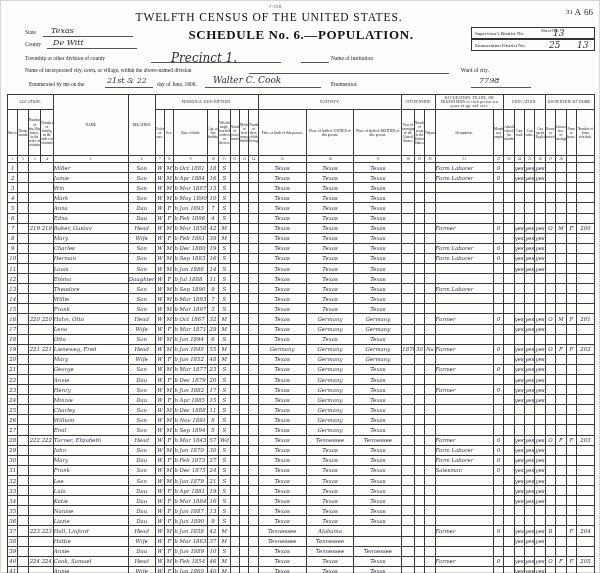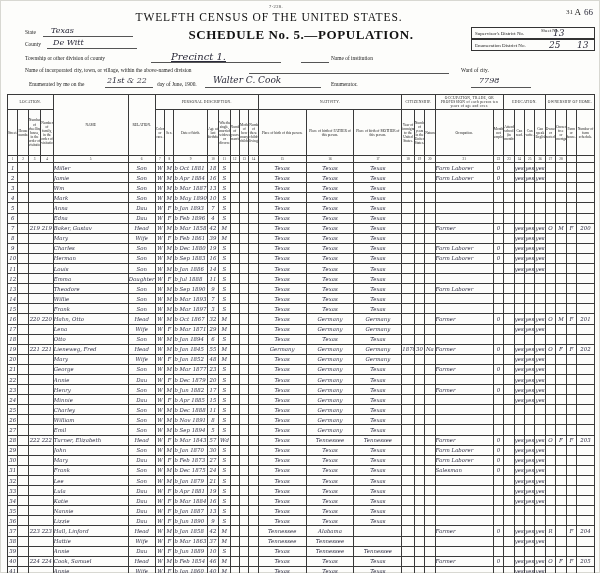--- a/index.html
+++ b/index.html
@@ -152,21 +152,21 @@
     text-align: center;
   }
 </style>
 </head>
 <body>
 
 <div id="sheet">
 
   <div class="form-no">7-228.</div>
   <div class="main-title">TWELFTH CENSUS OF THE UNITED STATES.</div>
-  <div class="schedule-title">SCHEDULE No. 5.—POPULATION.</div>
+  <div class="schedule-title">SCHEDULE No. 6.—POPULATION.</div>
 
   <div class="sheetno-box">66</div>
   <div style="position:absolute;right:26px;top:7px;font-size:7px;color:#333;">31</div>
   <div style="position:absolute;right:18px;top:6px;font-size:9px;color:#222;">A</div>
 
   <div class="tr-box" style="left:470px;top:26px;width:124px;height:12px;"></div>
   <div class="tr-label" style="left:474px;top:30px;">Supervisor's District No.</div>
   <div class="tr-val" style="left:552px;top:27px;">13</div>
 
   <div class="tr-box" style="left:470px;top:38px;width:124px;height:12px;"></div>
@@ -179,21 +179,21 @@
   <div class="hline" style="left:24px;top:28px;">State</div>
   <div class="underline" style="left:42px;top:35px;width:90px;"></div>
   <div class="hval" style="left:50px;top:25px;font-size:8px;">Texas</div>
 
   <div class="hline" style="left:24px;top:40px;">County</div>
   <div class="underline" style="left:46px;top:47px;width:90px;"></div>
   <div class="hval" style="left:52px;top:37px;font-size:8px;">De Witt</div>
 
   <div class="hline" style="left:24px;top:54px;">Township or other division of county</div>
   <div class="underline" style="left:150px;top:61px;width:130px;"></div>
-  <div class="hval" style="left:170px;top:50px;font-size:10px;text-decoration:underline;">Precinct 1.</div>
+  <div class="hval" style="left:170px;top:50px;font-size:12px;">Precinct 1.</div>
 
   <div class="hline" style="left:330px;top:54px;">Name of institution</div>
   <div class="underline" style="left:300px;top:61px;width:28px;"></div>
 
   <div class="hline" style="left:24px;top:66px;">Name of incorporated city, town, or village, within the above-named division</div>
   <div class="underline" style="left:248px;top:72px;width:200px;"></div>
   <div class="hline" style="left:460px;top:66px;">Ward of city.</div>
 
   <div class="hline" style="left:28px;top:80px;">Enumerated by me on the</div>
   <div class="underline" style="left:104px;top:86px;width:48px;"></div>

